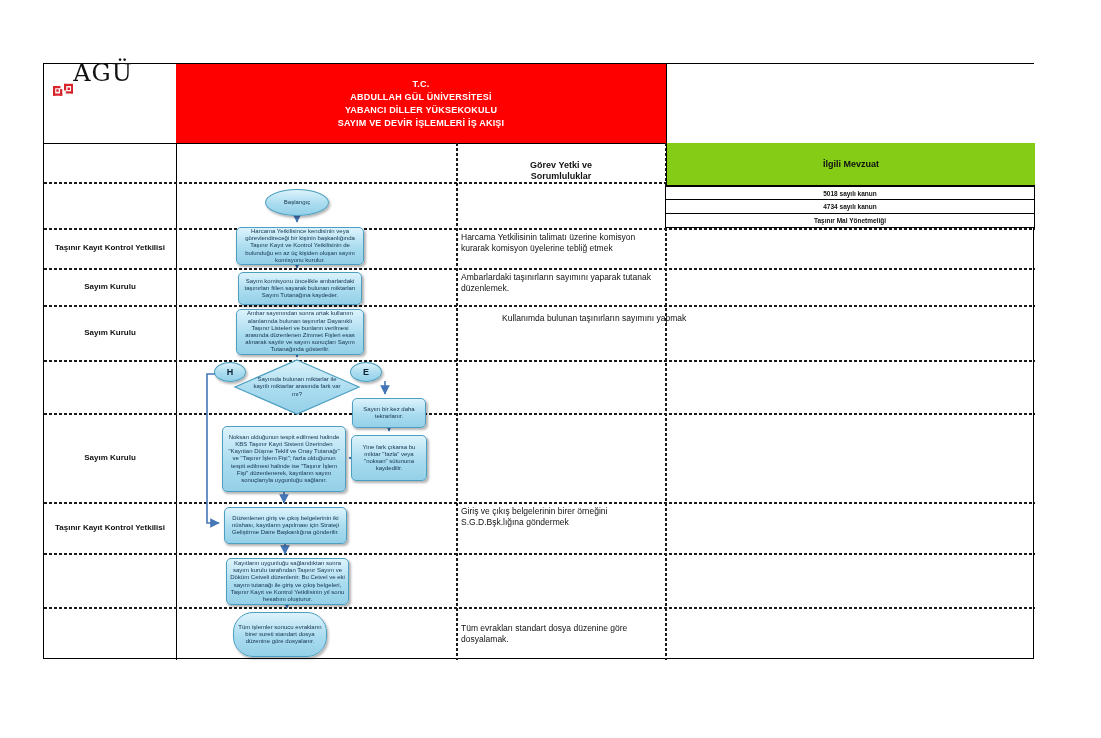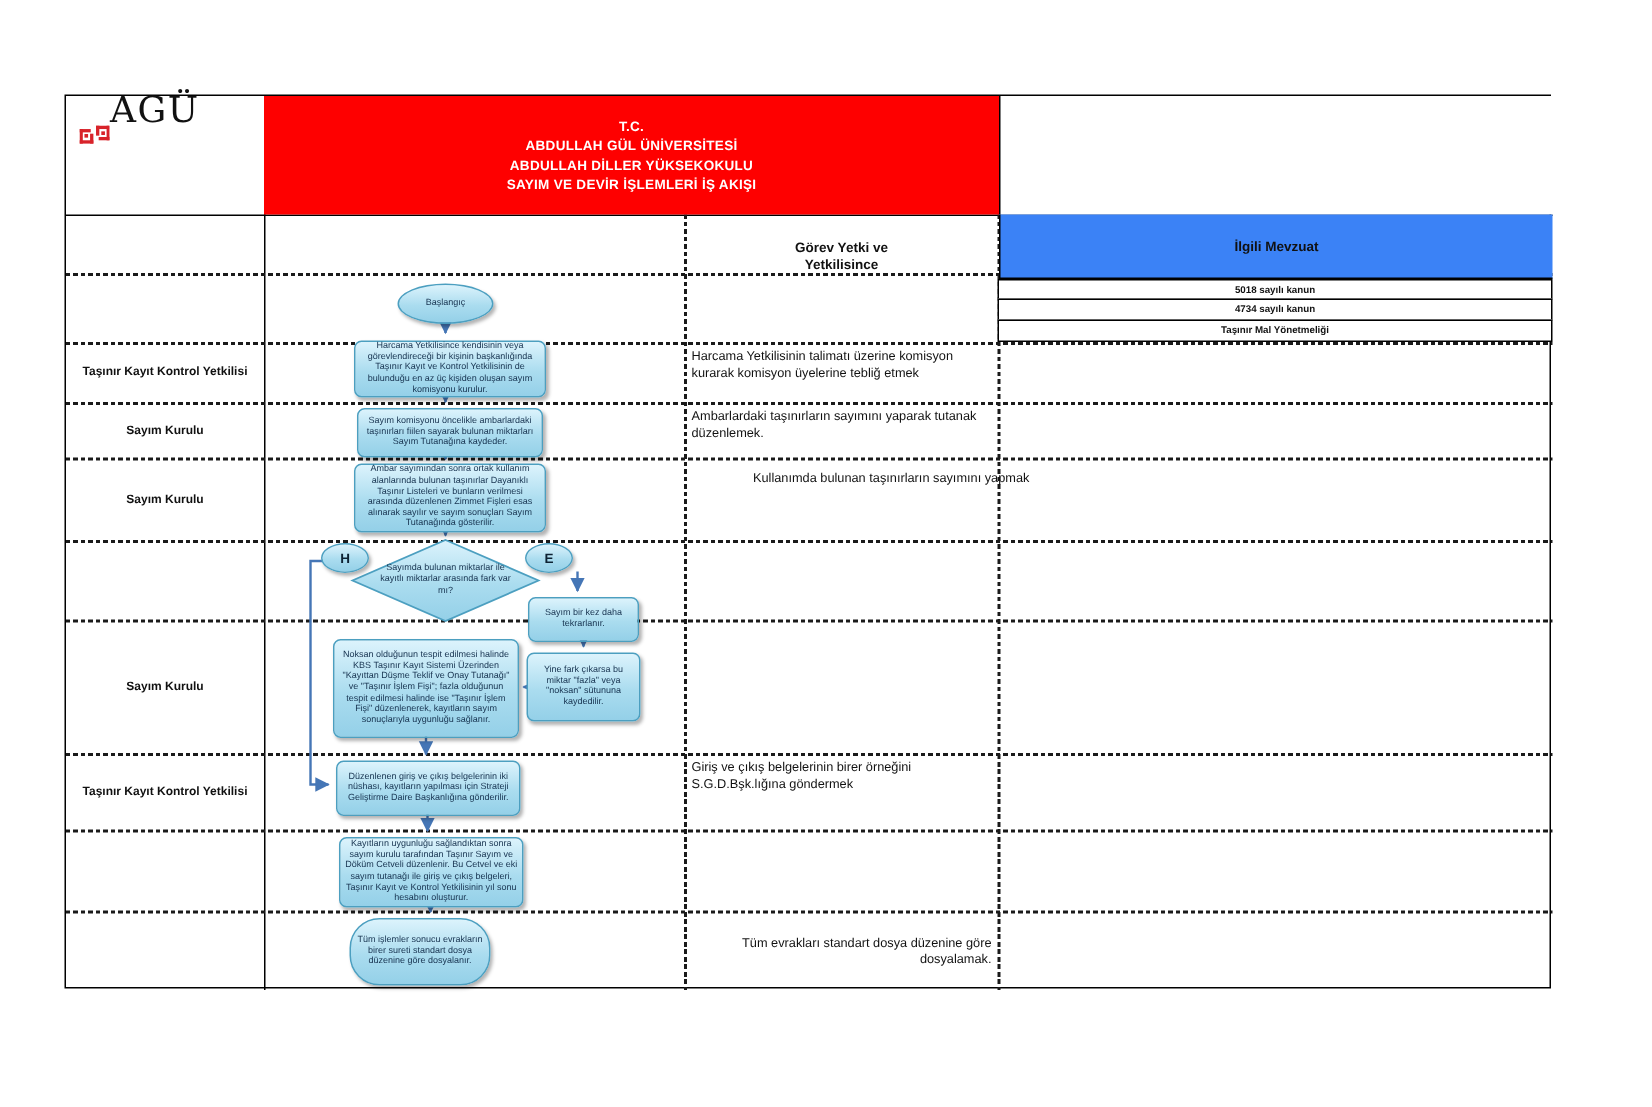--- a/index.html
+++ b/index.html
@@ -13,26 +13,26 @@
   .hline-dash{position:absolute;height:2px;background-image:repeating-linear-gradient(90deg,#1a1a1a 0 3px,transparent 3px 5px);}
   .vline-dash{position:absolute;width:2px;background-image:repeating-linear-gradient(180deg,#1a1a1a 0 3px,transparent 3px 5px);}
   
   .banner{position:absolute;background:#fe0000;color:#fff;display:flex;flex-direction:column;
           align-items:center;justify-content:center;text-align:center;font-weight:bold;
           font-size:9px;line-height:13px;letter-spacing:.2px;}
   .cell-hdr{position:absolute;display:flex;align-items:center;justify-content:center;text-align:center;
             font-weight:bold;font-size:9px;line-height:11px;}
   .law-row{position:absolute;background:#fff;border:1px solid #000;box-sizing:border-box;display:flex;
            align-items:center;justify-content:center;font-weight:bold;font-size:6.5px;z-index:2;}
-  .leg-hdr{background:#3b82f6;z-index:2;border-left:1px solid #000;border-bottom:1px solid #000;box-sizing:border-box;}
+  .leg-hdr{background:#84cc16;z-index:2;border-left:1px solid #000;border-bottom:1px solid #000;box-sizing:border-box;}
   
   .pers{position:absolute;display:flex;align-items:center;justify-content:center;text-align:right;
         font-weight:bold;font-size:8px;line-height:10px;padding:0 6px;box-sizing:border-box;}
   .duty{position:absolute;font-size:8.5px;line-height:11px;padding:4px 5px;box-sizing:border-box;}
-  .duty.center{display:flex;align-items:center;text-align:right;}
+  .duty.center{display:flex;align-items:center;}
   
   .shape{position:absolute;z-index:4;box-sizing:border-box;color:#16324f;
          background:linear-gradient(180deg,#dcf3fc 0%,#aadcef 55%,#94d0e8 100%);
          border:1px solid #4c9fc0;box-shadow:1.5px 2px 2.5px rgba(0,0,0,.30);
          display:flex;align-items:center;justify-content:center;text-align:center;
          font-size:6px;line-height:1.2;padding:2px;}
   .rbox{border-radius:5px;}
   .ellipse{border-radius:50%;}
   .stadium{border-radius:20px;}
   .he{font-size:9px;font-weight:bold;color:#0d2233;}
@@ -80,29 +80,29 @@
           <rect x="58" y="34" width="34" height="10"></rect>
           <rect x="66" y="17" width="11" height="11"></rect>
         </g>
       </svg>
       <div class="logo-text">AGÜ</div>
     </div>
 
     <div class="banner" style="left:132px;top:0;width:490px;height:79px;align-items:center;">
       <div>T.C.</div>
       <div>ABDULLAH GÜL ÜNİVERSİTESİ</div>
-      <div>ABDULLAH DİLLER YÜKSEKOKULU</div>
+      <div>YABANCI DİLLER YÜKSEKOKULU</div>
       <div>SAYIM VE DEVİR İŞLEMLERİ İŞ AKIŞI</div>
     </div>
 
     <div class="abs" style="left:622px;top:0;width:369px;height:79px;border-left:1px solid #000;box-sizing:border-box;background:#fff;"></div>
 
     <div class="cell-hdr" style="left:412px;top:79px;width:210px;height:39px;flex-direction:column;justify-content:flex-end;">
       <span>Görev Yetki ve</span>
-      <span>Yetkilisince</span>
+      <span>Sorumluluklar</span>
     </div>
     <div class="cell-hdr leg-hdr" style="left:622px;top:79px;width:369px;height:43px;">
       <span>İlgili Mevzuat</span>
     </div>
 
     <div class="law-row" style="left:621px;top:122px;width:370px;height:14px;">
       <span>5018 sayılı kanun</span>
     </div>
     <div class="law-row" style="left:621px;top:135px;width:370px;height:15px;">
       <span>4734 sayılı kanun</span>

